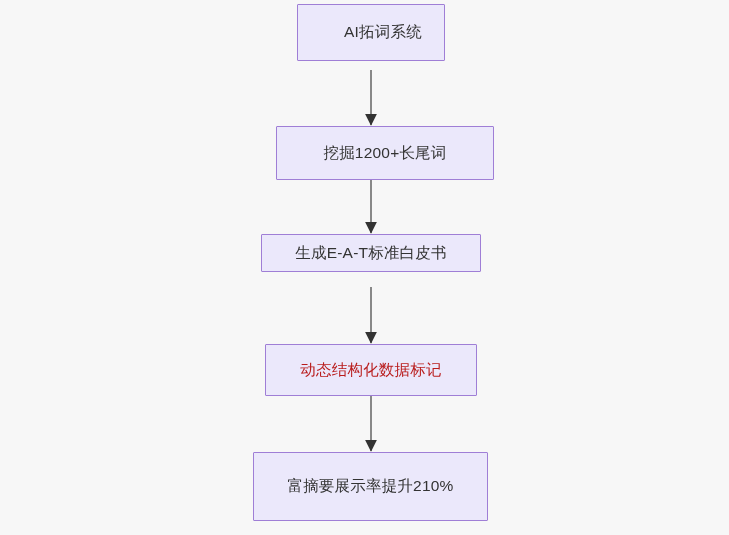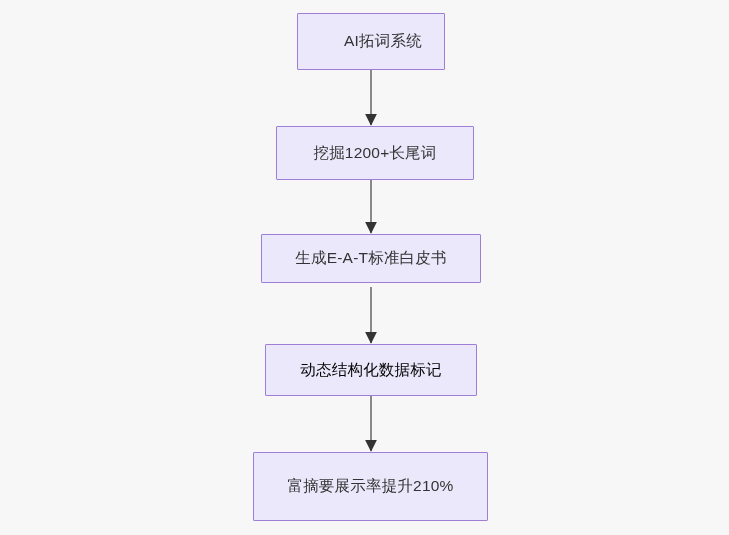--- a/index.html
+++ b/index.html
@@ -60,33 +60,33 @@
       </marker>
     </defs>
     <g id="edge-group">
         <line x1="371" y1="70" x2="371" y2="125" stroke="#888888" stroke-width="2" marker-end="url(#arrowhead)"></line>
         <line x1="371" y1="180" x2="371" y2="233" stroke="#888888" stroke-width="2" marker-end="url(#arrowhead)"></line>
         <line x1="371" y1="287" x2="371" y2="343" stroke="#888888" stroke-width="2" marker-end="url(#arrowhead)"></line>
         <line x1="371" y1="396" x2="371" y2="451" stroke="#888888" stroke-width="2" marker-end="url(#arrowhead)"></line>
       </g>
   </svg>
 
-  <div class="node" style="left: 297px; top: 13px; width: 148px; height: 57px; background: rgb(235, 232, 251); border-color: rgb(159, 126, 214); color: rgb(51, 51, 51); padding-left: 24px;">
+  <div class="node" style="left: 297px; top: 4px; width: 148px; height: 57px; background: rgb(235, 232, 251); border-color: rgb(159, 126, 214); color: rgb(51, 51, 51); padding-left: 24px;">
     <span class="node-label">AI拓词系统</span>
   </div>
 
-  <div class="node" style="left: 276px; top: 126px; width: 198px; height: 54px; background: rgb(235, 232, 251); border-color: rgb(159, 126, 214); color: rgb(51, 51, 51);">
+  <div class="node" style="left: 276px; top: 126px; width: 218px; height: 54px; background: rgb(235, 232, 251); border-color: rgb(159, 126, 214); color: rgb(51, 51, 51);">
     <span class="node-label">挖掘1200+长尾词</span>
   </div>
 
-  <div class="node" style="left: 261px; top: 234px; width: 220px; height: 49px; background: rgb(235, 232, 251); border-color: rgb(159, 126, 214); color: rgb(51, 51, 51);">
+  <div class="node" style="left: 261px; top: 234px; width: 220px; height: 38px; background: rgb(235, 232, 251); border-color: rgb(159, 126, 214); color: rgb(51, 51, 51);">
     <span class="node-label">生成E-A-T标准白皮书</span>
   </div>
 
-  <div class="node" style="left: 265px; top: 344px; width: 212px; height: 52px; background: rgb(235, 232, 251); border-color: rgb(159, 126, 214); color: #000000;">
+  <div class="node" style="left: 265px; top: 344px; width: 212px; height: 52px; background: rgb(235, 232, 251); border-color: rgb(159, 126, 214); color: #b91c1c;">
     <span class="node-label">动态结构化数据标记</span>
   </div>
 
   <div class="node" style="left: 253px; top: 452px; width: 235px; height: 69px; background: rgb(235, 232, 251); border-color: rgb(159, 126, 214); color: rgb(51, 51, 51);">
     <span class="node-label">富摘要展示率提升210%</span>
   </div>
 
 </div>
 
 </body></html>

